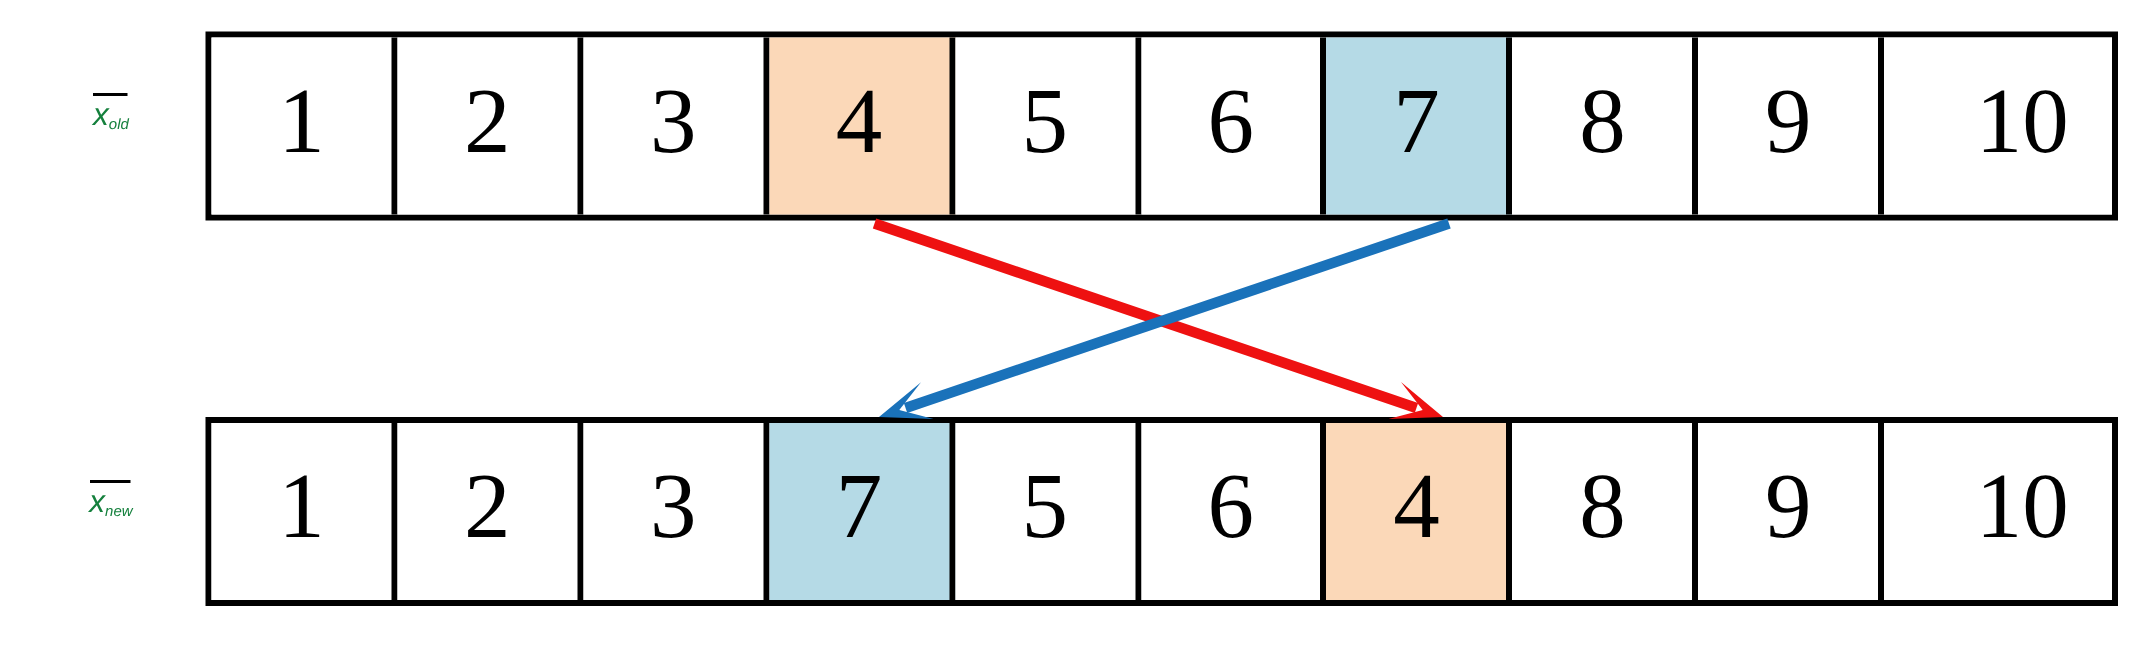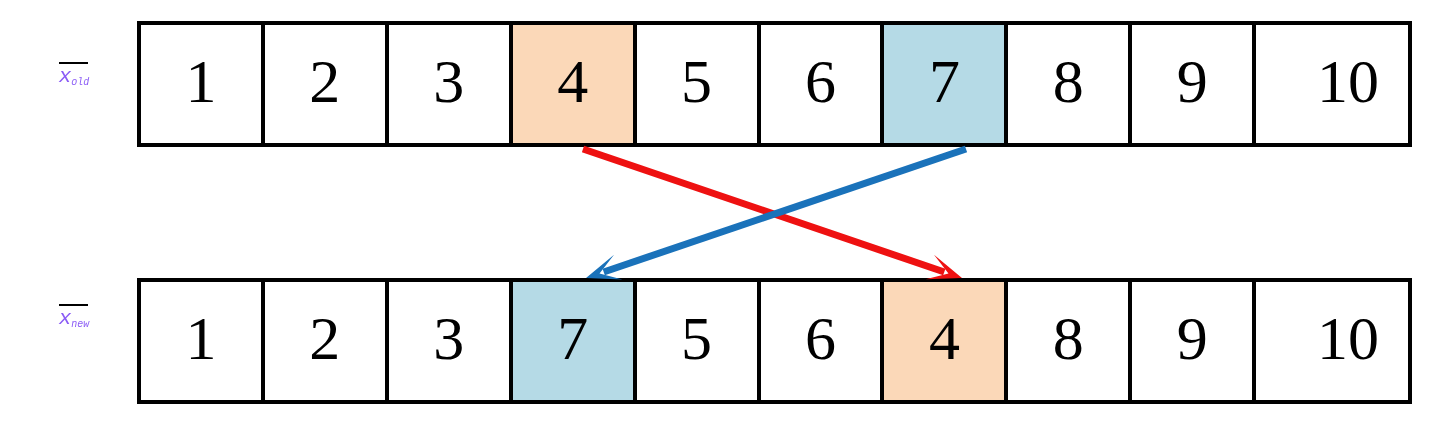--- a/index.html
+++ b/index.html
@@ -21,23 +21,23 @@
     height: 437px;
     background: #ffffff;
   }
 
   
   .row-label {
     position: absolute;
     left: 18px;
     width: 112px;
     text-align: center;
-    font-family: Liberation Mono, monospace;
+    font-family: Liberation Sans, sans-serif;
     font-style: italic;
-    color: #8b5cf6;
+    color: #15803d;
     line-height: 1;
     white-space: nowrap;
     
     font-size: 21px;
     letter-spacing: 0px;
   }
   .row-label .base {
     position: relative;
     display: inline-block;
     padding-top: 4px;
@@ -50,21 +50,21 @@
     height: 2px;
     background: #000000;
   }
   .row-label .sub {
     font-size: 10px;
     font-style: italic;
     vertical-align: -3px;
     letter-spacing: 0px;
   }
   #label-old { top: 62px; }
-  #label-new { top: 304px; }
+  #label-new { top: 320px; }
 
   
   .array {
     position: absolute;
     left: 137px;
     width: 1275px;
     height: 126px;
     display: flex;
     box-sizing: border-box;
     border: 4px solid #000000;

